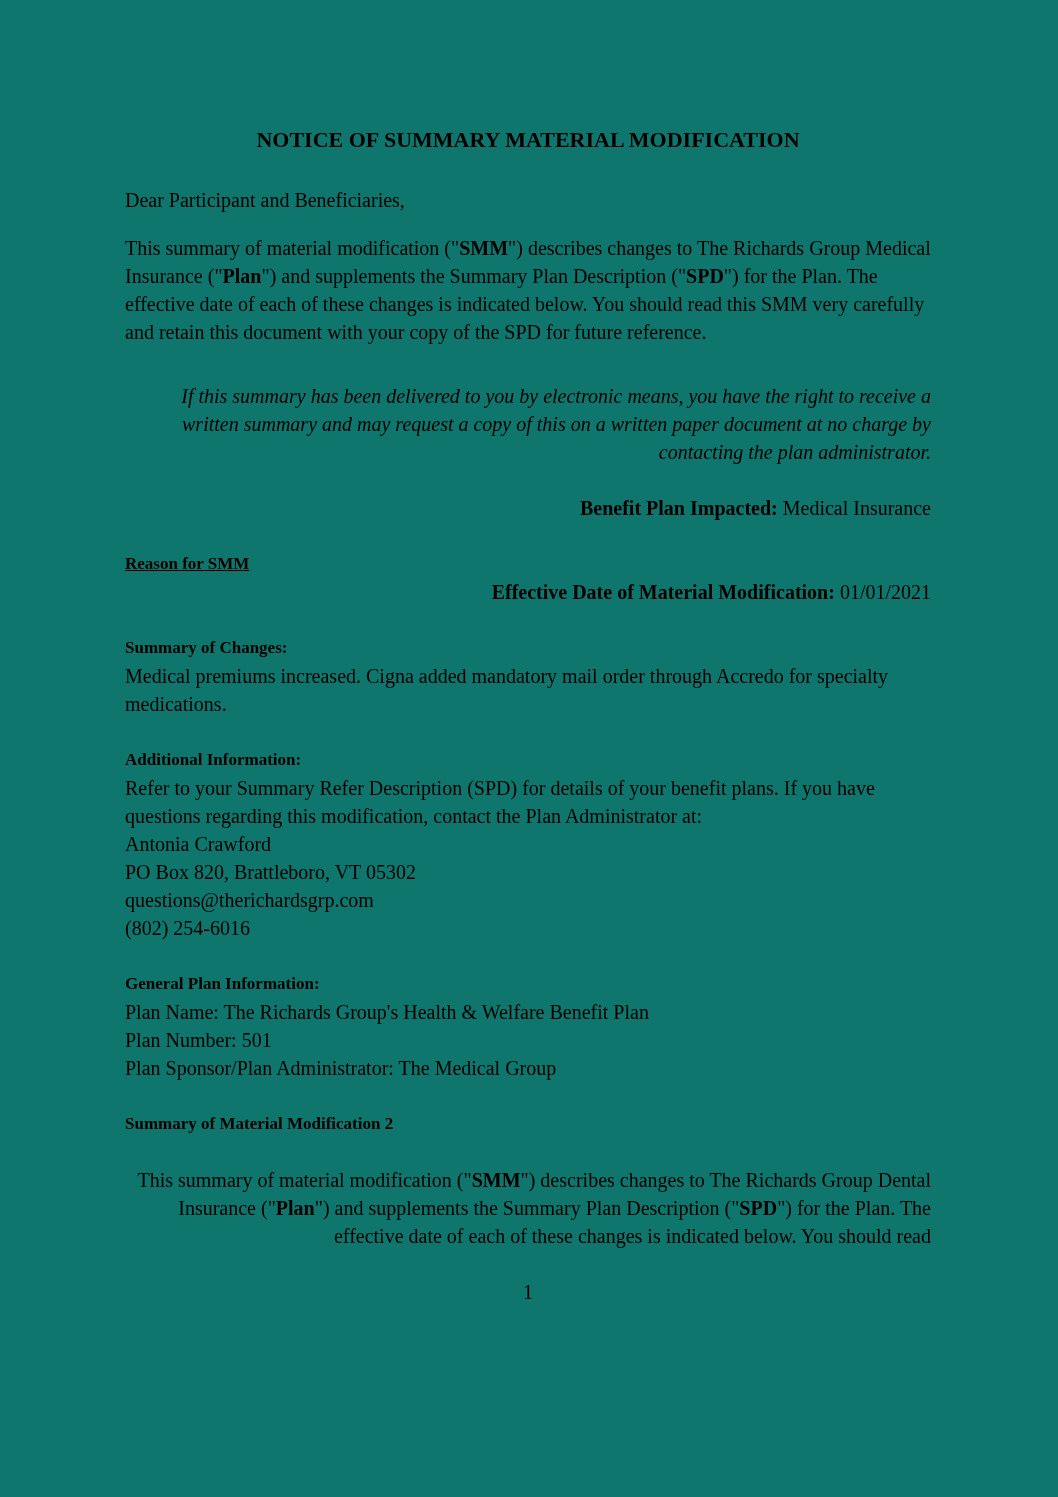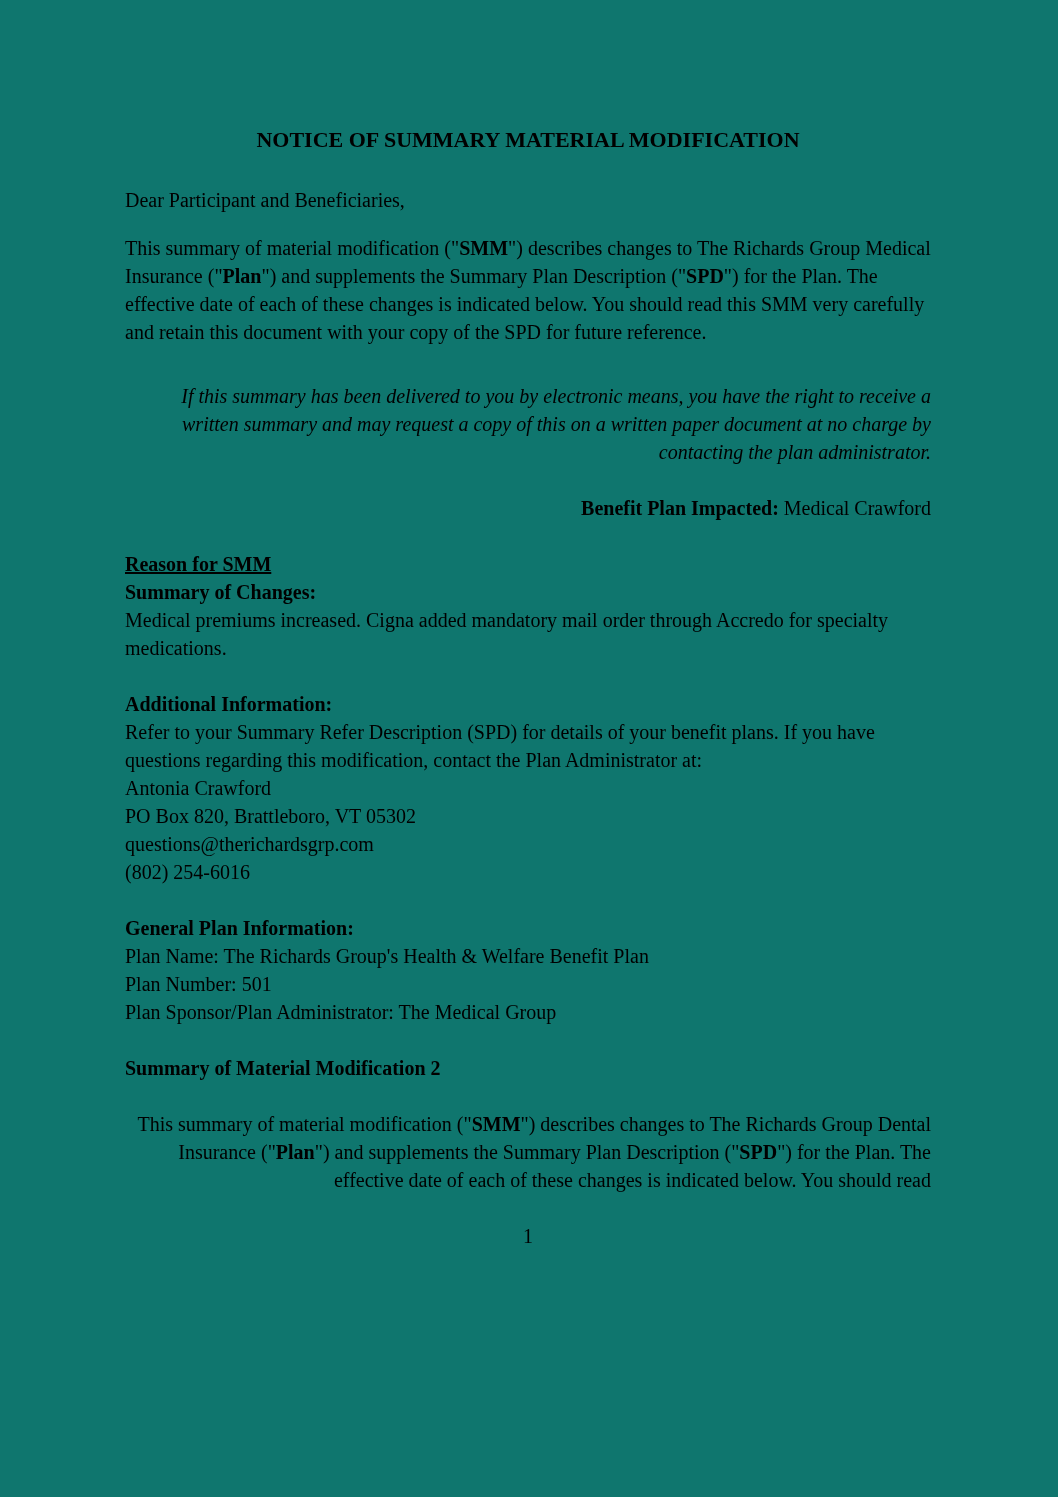--- a/index.html
+++ b/index.html
@@ -37,21 +37,21 @@
   .para-tall {
     margin: 0 0 36px 0;
   }
   .italic {
     font-style: italic;
   }
   .b {
     font-weight: bold;
   }
   .heading {
-    font-size: 20px;
+    font-size: 17px;
     line-height: 28px;
     font-weight: bold;
     margin: 0;
   }
   .heading.spaced {
     margin: 0 0 28px 0;
     font-family: Liberation Serif, serif;
   }
   .underlined {
     text-decoration: underline;
@@ -88,24 +88,25 @@
 <div class="page">
 
   <h1 class="doc-title">NOTICE OF SUMMARY MATERIAL MODIFICATION</h1>
 
   <p class="salutation">Dear Participant and Beneficiaries,</p>
 
   <p class="para-tall"><span>This summary of material modification ("</span><span class="b">SMM</span><span>") describes changes to The Richards Group Medical Insurance ("</span><span class="b">Plan</span><span>") and supplements the Summary Plan Description ("</span><span class="b">SPD</span><span>") for the Plan. The effective date of each of these changes is indicated below. You should read this SMM very carefully and retain this document with your copy of the SPD for future reference.</span></p>
 
   <p class="para italic">If this summary has been delivered to you by electronic means, you have the right to receive a written summary and may request a copy of this on a written paper document at no charge by contacting the plan administrator.</p>
 
-  <p class="para"><span class="b">Benefit Plan Impacted:</span> <span>Medical Crawford</span></p>
+  <p class="para"><span class="b">Benefit Plan Impacted:</span> <span>Medical Insurance</span></p>
 
   <h2 class="heading"><span class="underlined">Reason for SMM</span></h2>
 
+  <p class="para"><span class="b">Effective Date of Material Modification:</span> <span>01/01/2021</span></p>
 
   <div class="block">
     <h2 class="heading">Summary of Changes:</h2>
     <p>Medical premiums increased. Cigna added mandatory mail order through Accredo for specialty medications.</p>
   </div>
 
   <div class="block">
     <h2 class="heading">Additional Information:</h2>
     <p>Refer to your Summary Refer Description (SPD) for details of your benefit plans. If you have questions regarding this modification, contact the Plan Administrator at:</p>
     <div class="line">Antonia Crawford</div>

